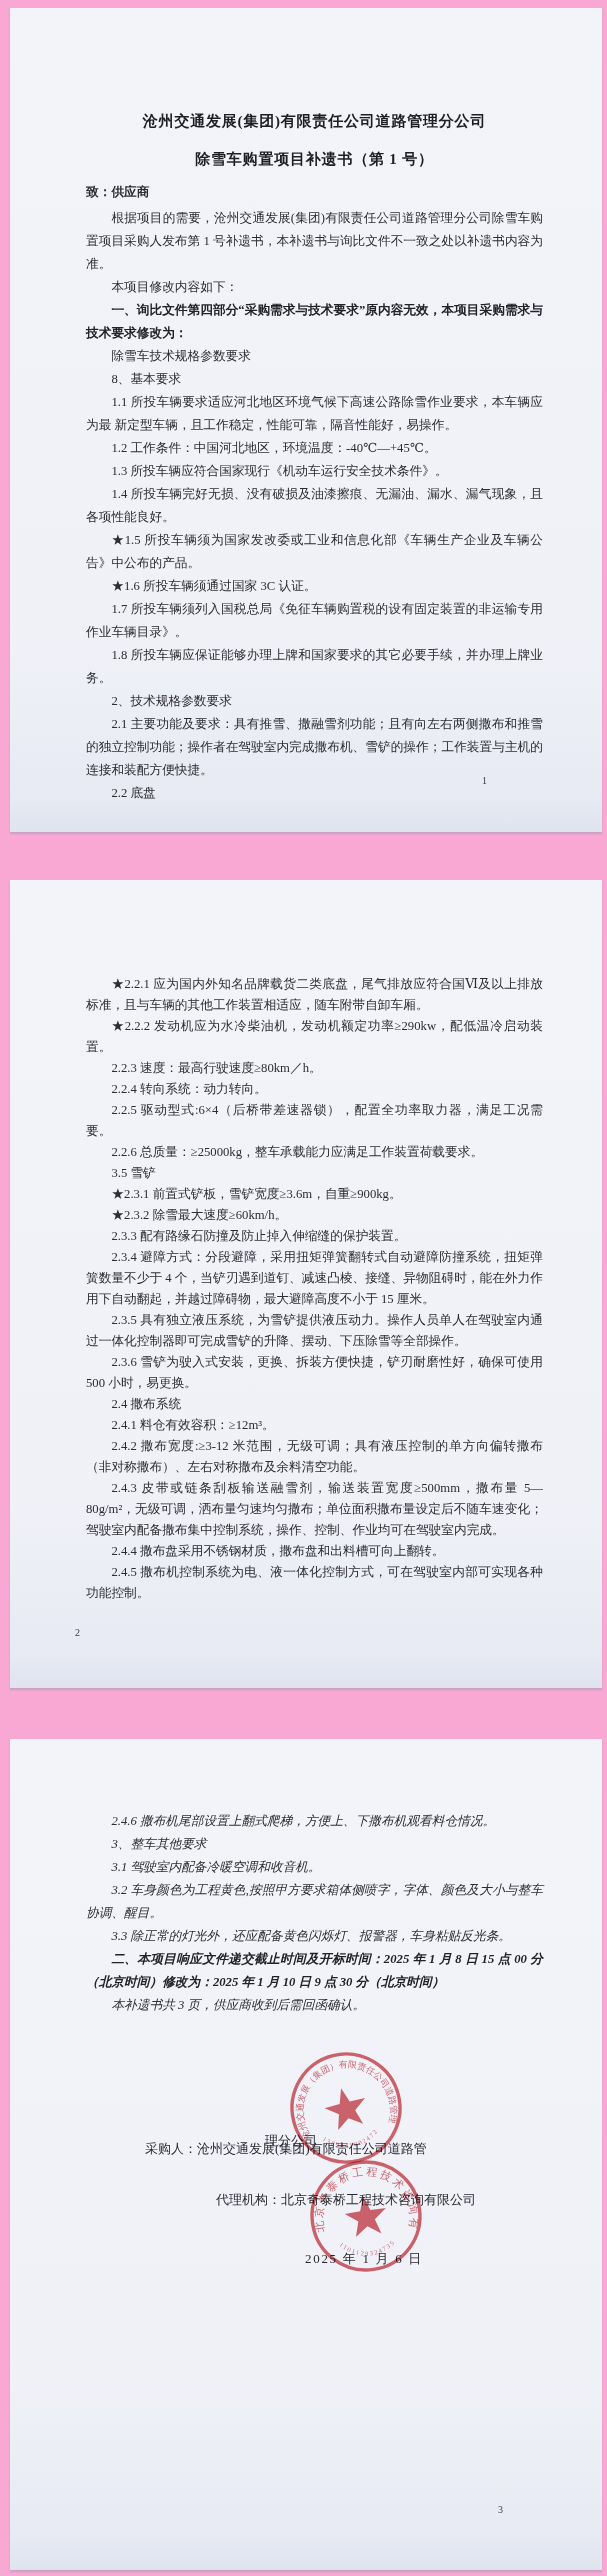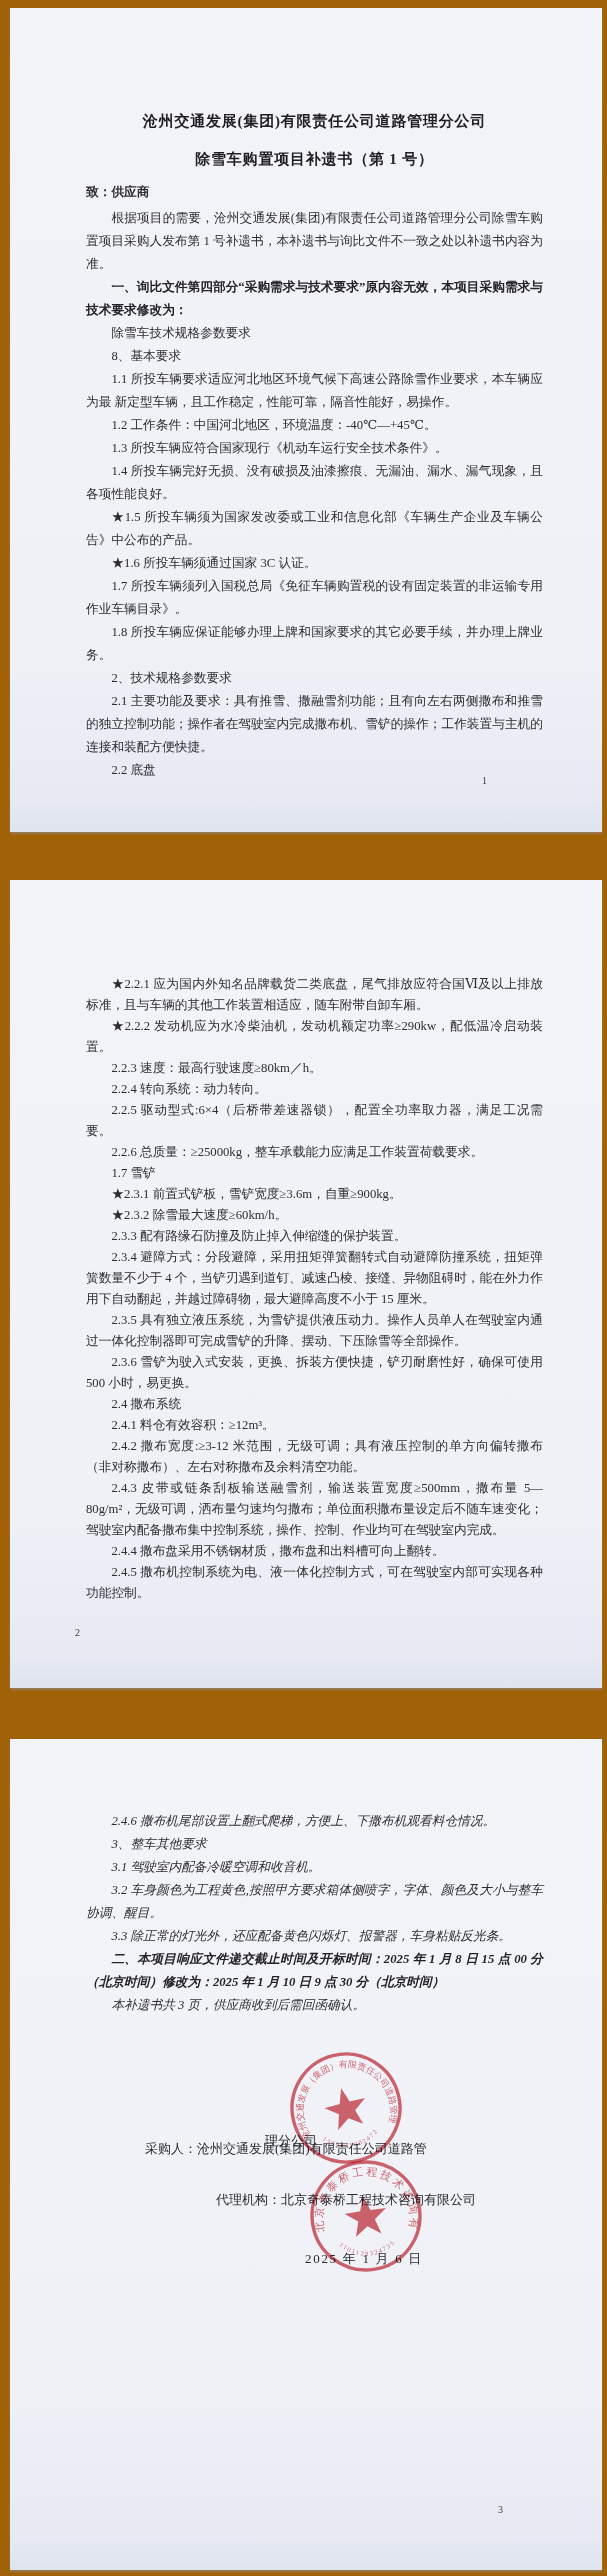--- a/index.html
+++ b/index.html
@@ -1,21 +1,21 @@
 <!DOCTYPE html>
 <html style="font-size:13.5px"><head>
 <meta charset="utf-8">
 <style>
   html,body{margin:0;padding:0;}
   body{
     width:607px;height:2576px;
     background:#ffffff;
     font-family:"Liberation Serif","DejaVu Serif",serif;
   }
-  .canvas{position:relative;width:607px;height:2576px;background:#a16207;overflow:hidden;}
+  .canvas{position:relative;width:607px;height:2576px;background:#f9a8d4;overflow:hidden;}
   .page{
     position:absolute;left:10px;width:592px;
     background:linear-gradient(180deg,#f3f4fa 0%,#eff1f7 78%,#e7eaf3 96%,#dfe3ee 100%);
     box-shadow:0 1.7px 1.7px rgba(140,150,175,.45);
     color:#2c2c31;font-size:12.7px;line-height:23px;
   }
   #page1{top:8.4px;height:824px;}
   #page2{top:880px;height:808px;line-height:21px;}
   #page3{top:1739px;height:831px;}
   .content{padding-left:76px;padding-right:59px;}
@@ -45,20 +45,21 @@
 
 <div class="canvas">
 
   <div class="page" id="page1">
     <div class="content">
 
     <p class="title">沧州交通发展(集团)有限责任公司道路管理分公司</p>
         <p class="title">除雪车购置项目补遗书（第 1 号）</p>
         <p class="salute">致：供应商</p>
         <p>根据项目的需要，沧州交通发展(集团)有限责任公司道路管理分公司除雪车购置项目采购人发布第 1 号补遗书，本补遗书与询比文件不一致之处以补遗书内容为准。</p>
+        <p>本项目修改内容如下：</p>
         <p class="bold">一、询比文件第四部分“采购需求与技术要求”原内容无效，本项目采购需求与技术要求修改为：</p>
         <p>除雪车技术规格参数要求</p>
         <p>8、基本要求</p>
         <p>1.1 所投车辆要求适应河北地区环境气候下高速公路除雪作业要求，本车辆应为最 新定型车辆，且工作稳定，性能可靠，隔音性能好，易操作。</p>
         <p>1.2 工作条件：中国河北地区，环境温度：-40℃—+45℃。</p>
         <p>1.3 所投车辆应符合国家现行《机动车运行安全技术条件》。</p>
         <p>1.4 所投车辆完好无损、没有破损及油漆擦痕、无漏油、漏水、漏气现象，且各项性能良好。</p>
         <p>★1.5 所投车辆须为国家发改委或工业和信息化部《车辆生产企业及车辆公告》中公布的产品。</p>
         <p>★1.6 所投车辆须通过国家 3C 认证。</p>
         <p>1.7 所投车辆须列入国税总局《免征车辆购置税的设有固定装置的非运输专用作业车辆目录》。</p>
@@ -72,21 +73,21 @@
 
   <div class="page" id="page2">
     <div class="content">
 
     <p>★2.2.1 应为国内外知名品牌载货二类底盘，尾气排放应符合国Ⅵ及以上排放标准，且与车辆的其他工作装置相适应，随车附带自卸车厢。</p>
         <p>★2.2.2 发动机应为水冷柴油机，发动机额定功率≥290kw，配低温冷启动装置。</p>
         <p>2.2.3 速度：最高行驶速度≥80km／h。</p>
         <p>2.2.4 转向系统：动力转向。</p>
         <p>2.2.5 驱动型式:6×4（后桥带差速器锁），配置全功率取力器，满足工况需要。</p>
         <p>2.2.6 总质量：≥25000kg，整车承载能力应满足工作装置荷载要求。</p>
-        <p>1.7 雪铲</p>
+        <p>3.5 雪铲</p>
         <p>★2.3.1 前置式铲板，雪铲宽度≥3.6m，自重≥900kg。</p>
         <p>★2.3.2 除雪最大速度≥60km/h。</p>
         <p>2.3.3 配有路缘石防撞及防止掉入伸缩缝的保护装置。</p>
         <p>2.3.4 避障方式：分段避障，采用扭矩弹簧翻转式自动避障防撞系统，扭矩弹簧数量不少于 4 个，当铲刃遇到道钉、减速凸棱、接缝、异物阻碍时，能在外力作用下自动翻起，并越过障碍物，最大避障高度不小于 15 厘米。</p>
         <p>2.3.5 具有独立液压系统，为雪铲提供液压动力。操作人员单人在驾驶室内通过一体化控制器即可完成雪铲的升降、摆动、下压除雪等全部操作。</p>
         <p>2.3.6 雪铲为驶入式安装，更换、拆装方便快捷，铲刃耐磨性好，确保可使用 500 小时，易更换。</p>
         <p>2.4 撒布系统</p>
         <p>2.4.1 料仓有效容积：≥12m³。</p>
         <p>2.4.2 撒布宽度:≥3-12 米范围，无级可调；具有液压控制的单方向偏转撒布（非对称撒布）、左右对称撒布及余料清空功能。</p>
         <p>2.4.3 皮带或链条刮板输送融雪剂，输送装置宽度≥500mm，撒布量 5—80g/m²，无级可调，洒布量匀速均匀撒布；单位面积撒布量设定后不随车速变化；驾驶室内配备撒布集中控制系统，操作、控制、作业均可在驾驶室内完成。</p>

